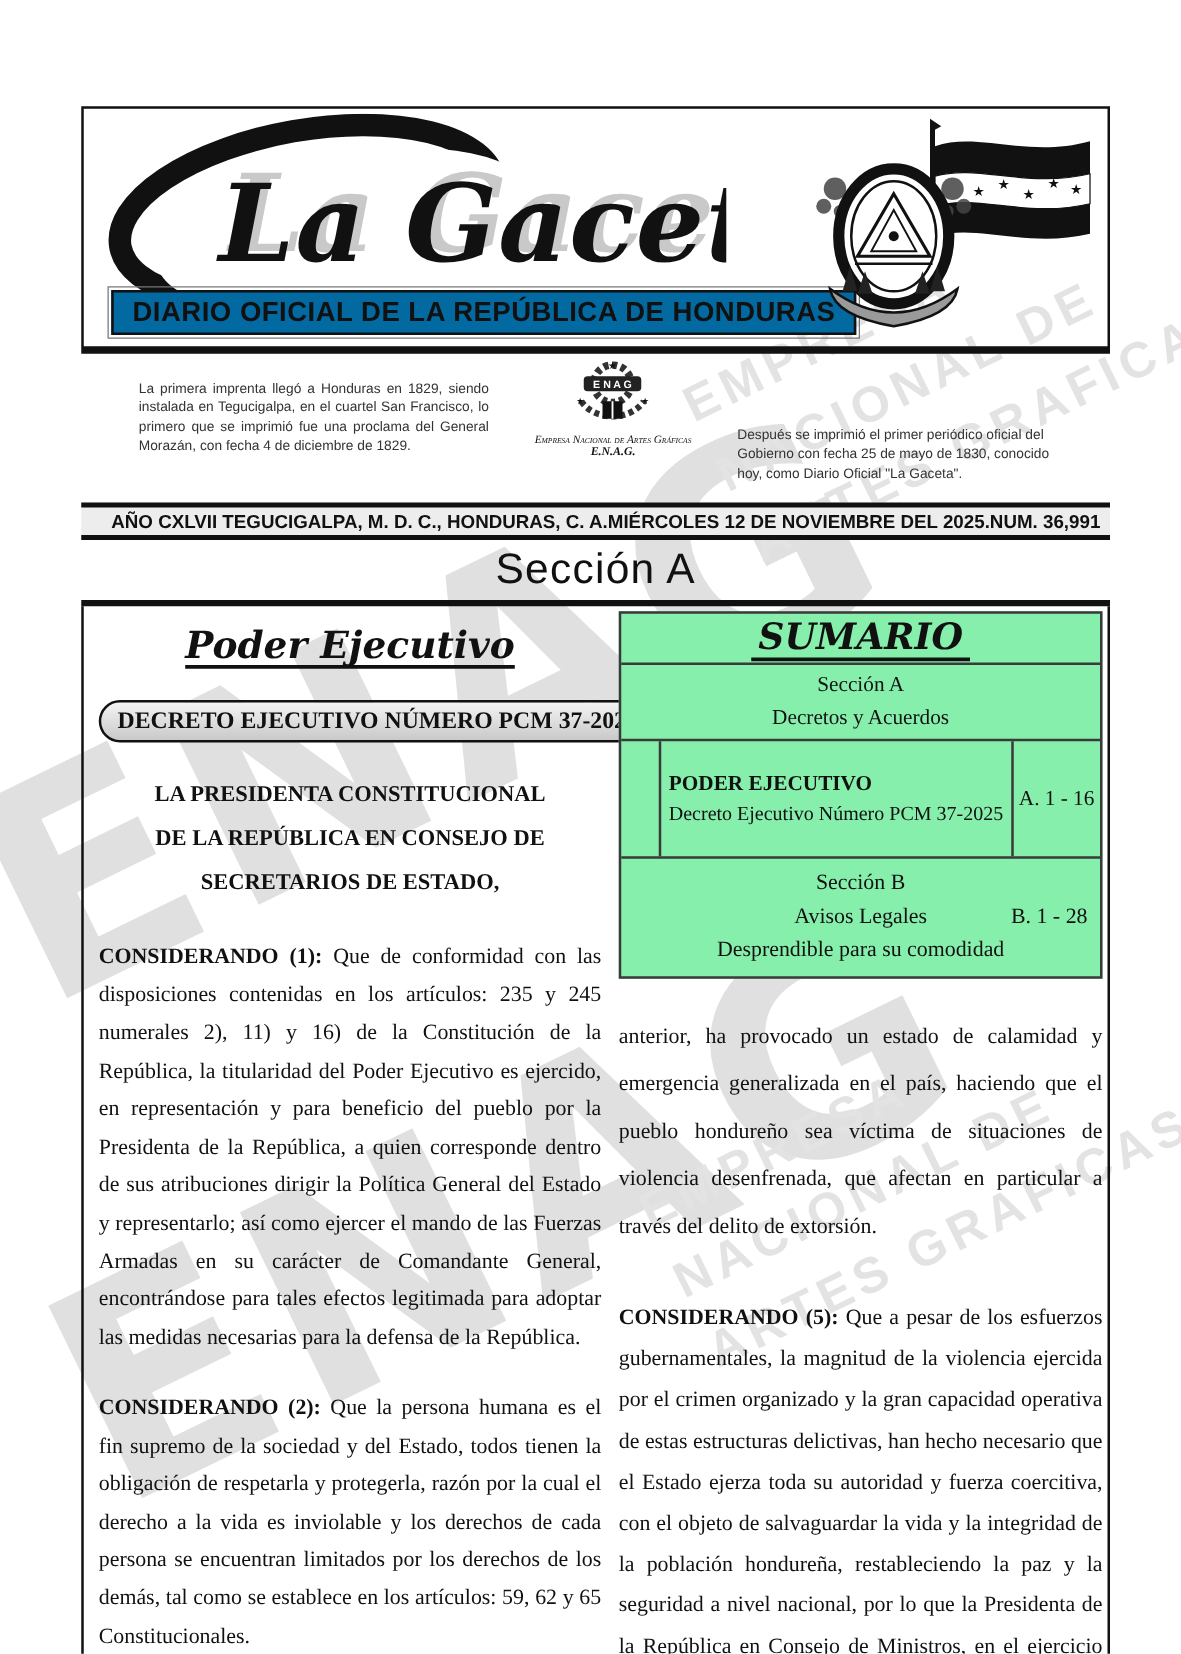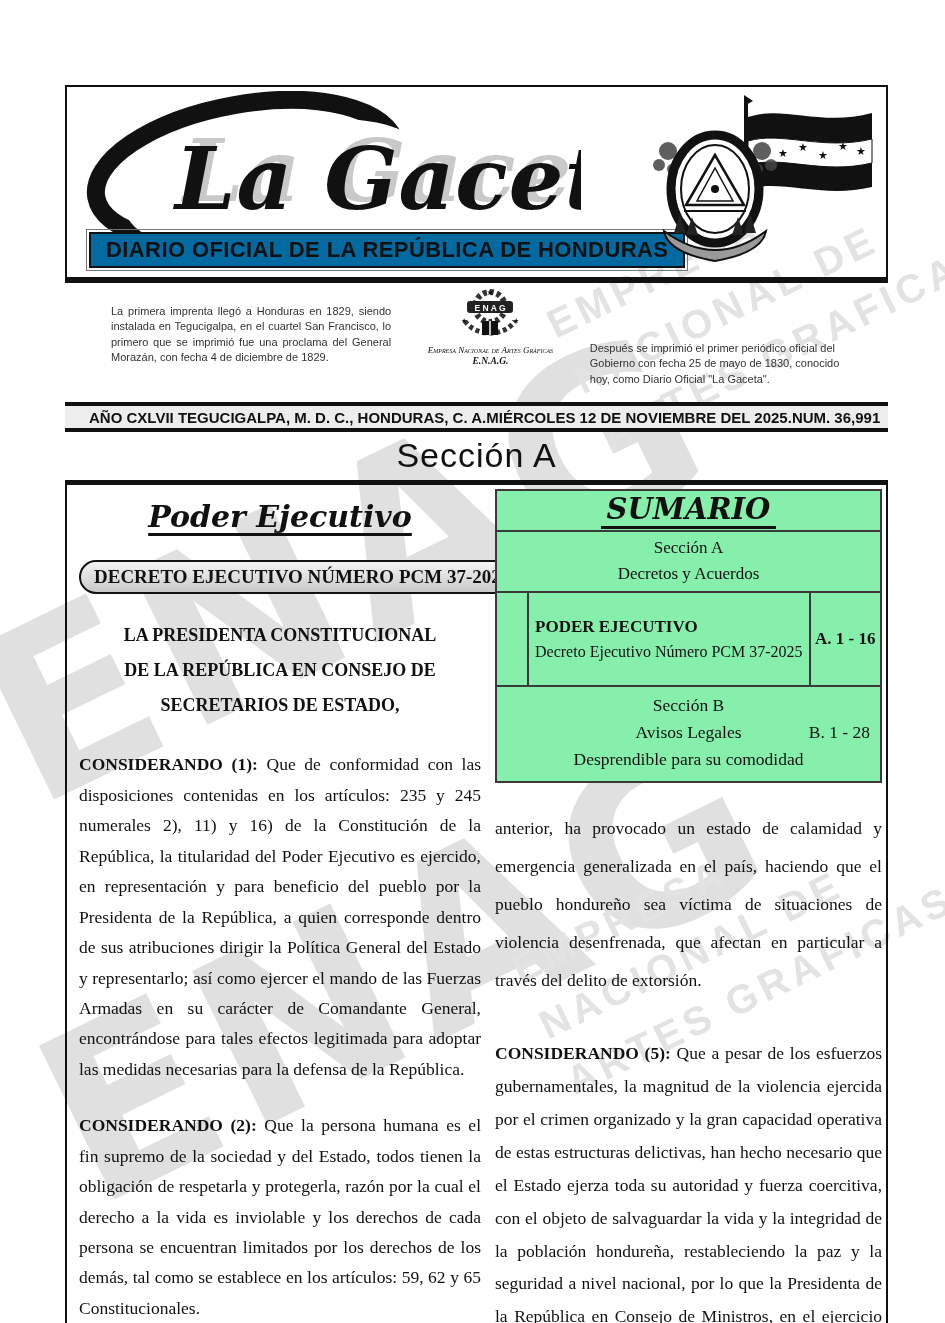--- a/index.html
+++ b/index.html
@@ -100,21 +100,21 @@
   }
   .sumario-title span { border-bottom:3px solid #111; padding:0 6px; }
   .sumario-seca { text-align:center; font-size:17px; line-height:1.5; padding:3px 0 5px; border-bottom:2px solid #3a3a3a; }
   .sumario-entry { display:flex; min-height:94px; border-bottom:2px solid #3a3a3a; }
   .entry-spacer { width:34px; border-right:2px solid #3a3a3a; }
   .entry-main {
     flex:1; display:flex; flex-direction:column; justify-content:center;
     padding:4px 6px; font-size:16px; line-height:1.5; white-space:nowrap;
   }
   .entry-heading { font-weight:bold; font-size:17px; }
-  .entry-pages { width:76px; border-left:2px solid #3a3a3a; display:flex; align-items:center; justify-content:center; font-size:17px;font-weight:bold; }
+  .entry-pages { width:76px; border-left:2px solid #3a3a3a; display:flex; align-items:center; justify-content:center; font-size:17px; }
   .sumario-secb { position:relative; text-align:center; font-size:17.5px; line-height:1.55; padding:5px 0 7px; }
   .secb-pages { position:absolute; right:10px; top:32px; }
 </style>
 </head>
 <body>
 
 <div class="wm wm-enag" id="wm-enag-1">ENAG</div>
 <div class="wm wm-enag" id="wm-enag-2">ENAG</div>
 <div class="wm wm-empresa" id="wm-empresa-1">
   <div>EMPRESA</div>

